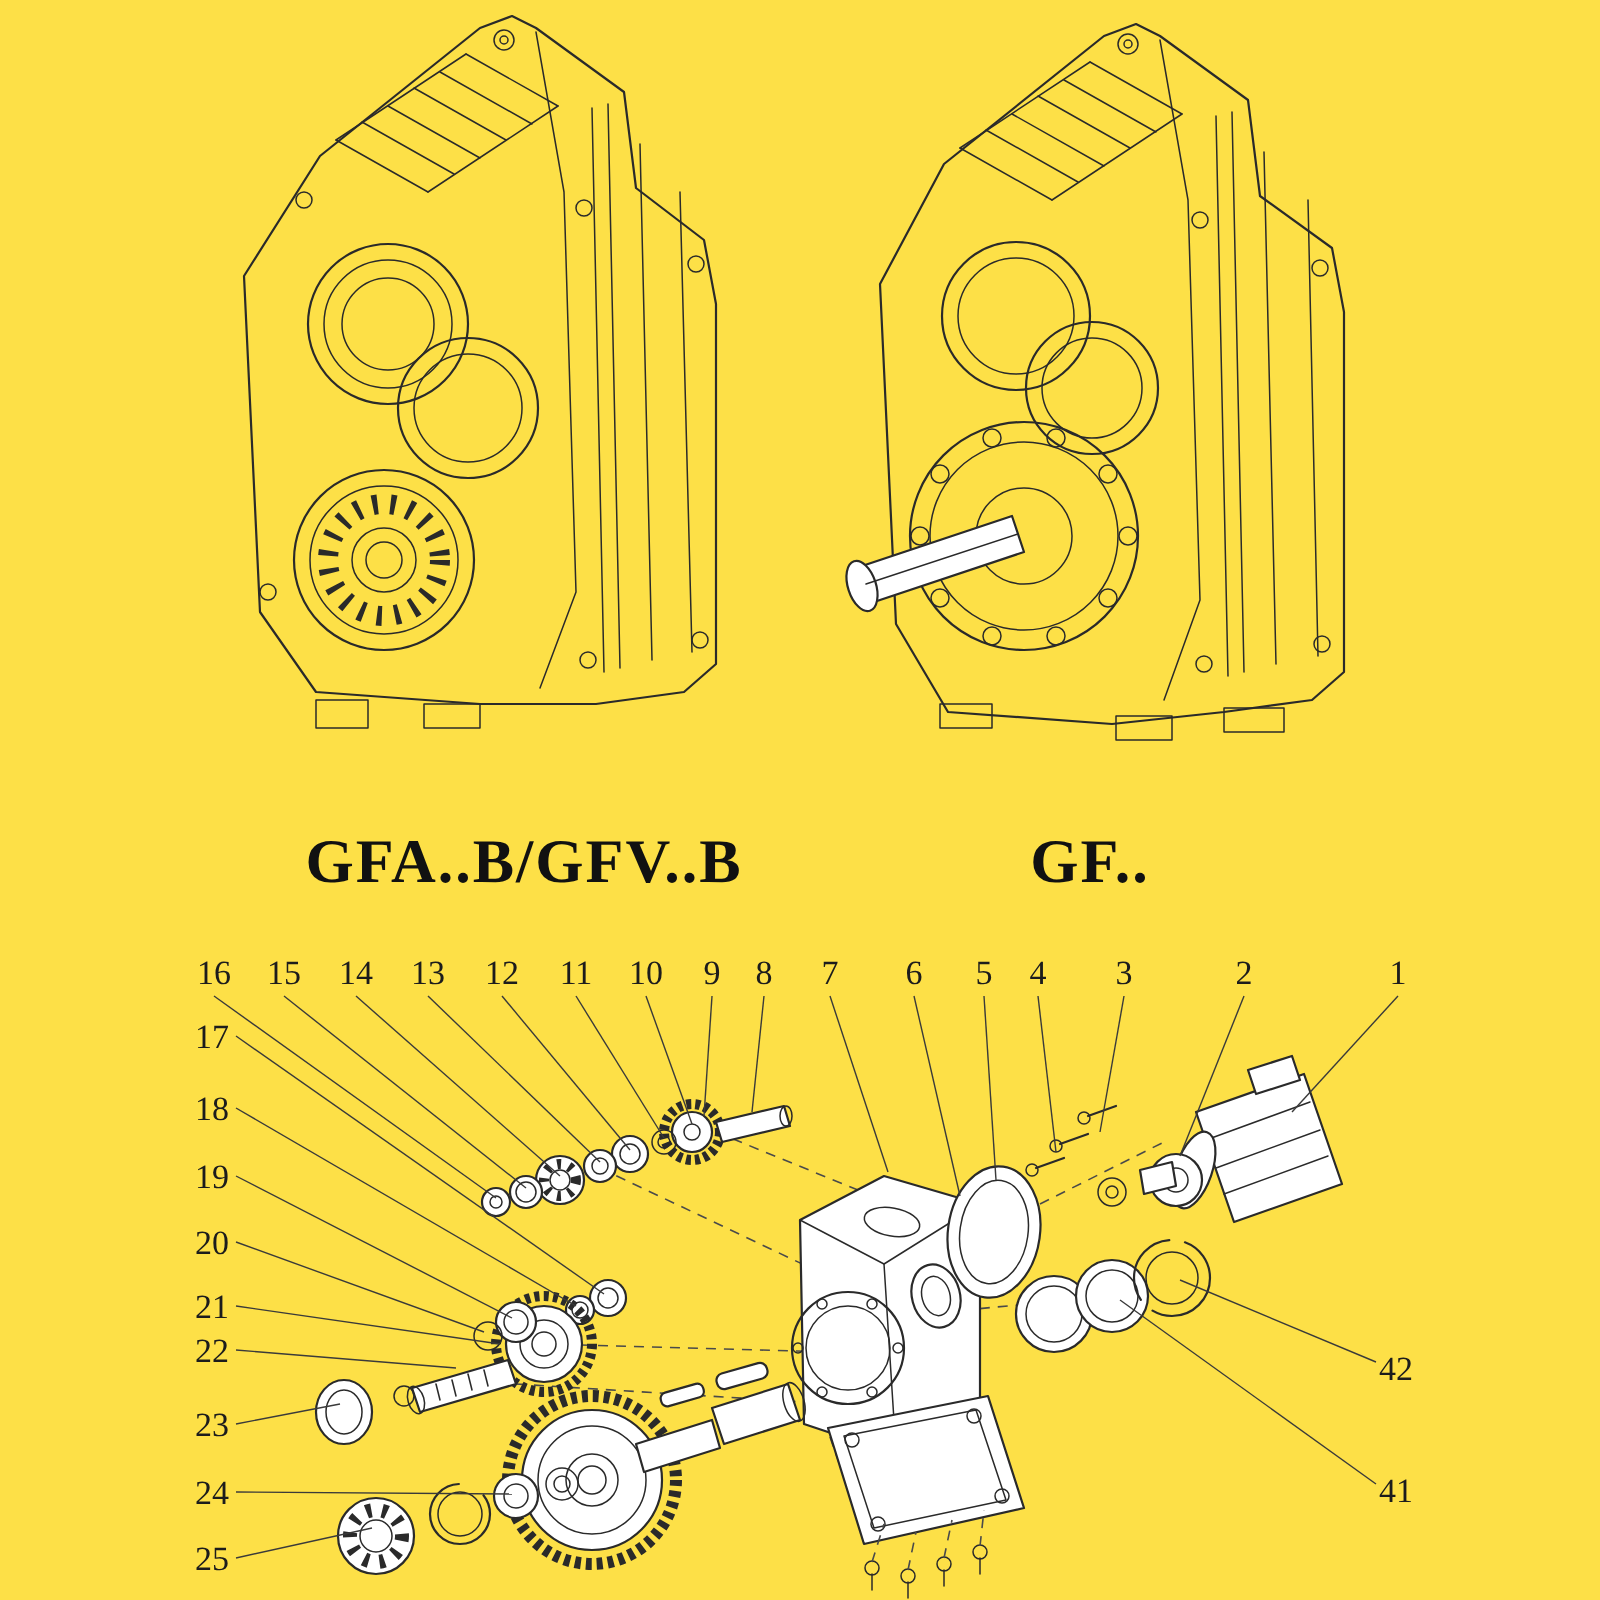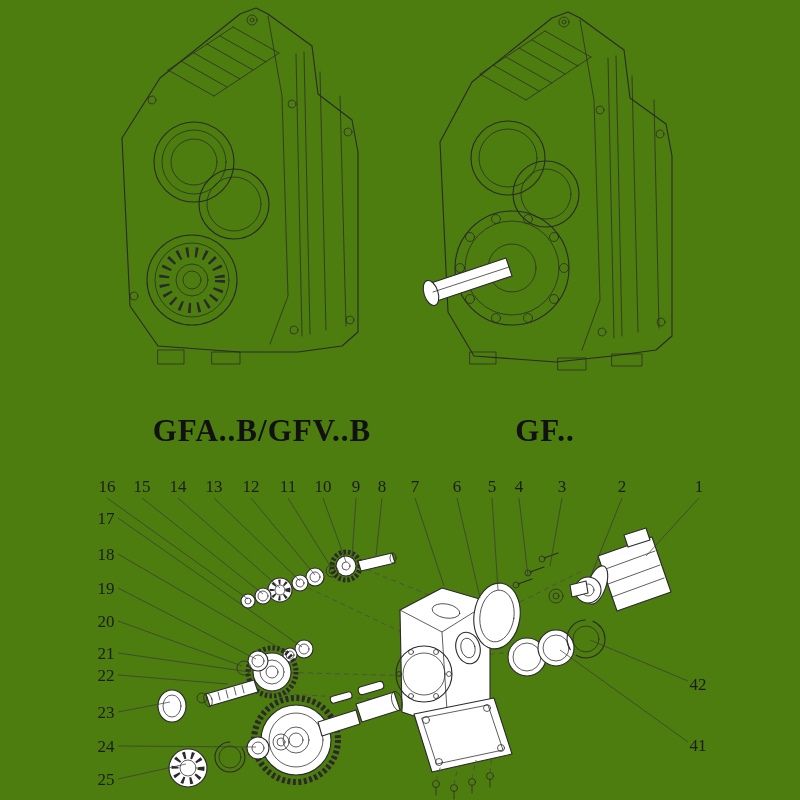--- a/index.html
+++ b/index.html
@@ -1,16 +1,16 @@
 <!DOCTYPE html>
 <html><head>
 <meta charset="utf-8">
 <style>
   html,body{margin:0;padding:0;background:#fff;}
-  .page{width:800px;height:800px;position:relative;background:#4d7c0f;overflow:hidden;
+  .page{width:800px;height:800px;position:relative;background:#fde047;overflow:hidden;
         font-family:"Liberation Serif",serif;}
   svg{display:block;}
   .s   {stroke:#2a2a2a;fill:none;stroke-width:1.1;stroke-linejoin:round;stroke-linecap:round;}
   .sw  {stroke:#2a2a2a;fill:#ffffff;stroke-width:1.1;stroke-linejoin:round;}
   .thin{stroke-width:0.75;}
   .leader{stroke:#3a3a3a;stroke-width:0.7;fill:none;}
   .dash{stroke:#4a4a4a;stroke-width:0.8;stroke-dasharray:5 4;fill:none;}
   .teeth{fill:none;stroke:#2a2a2a;}
   text.callout{font:17px "Liberation Serif",serif;fill:#1c1c1c;}
   text.model{font:bold 31px "Liberation Serif",serif;fill:#111;letter-spacing:1px;}

